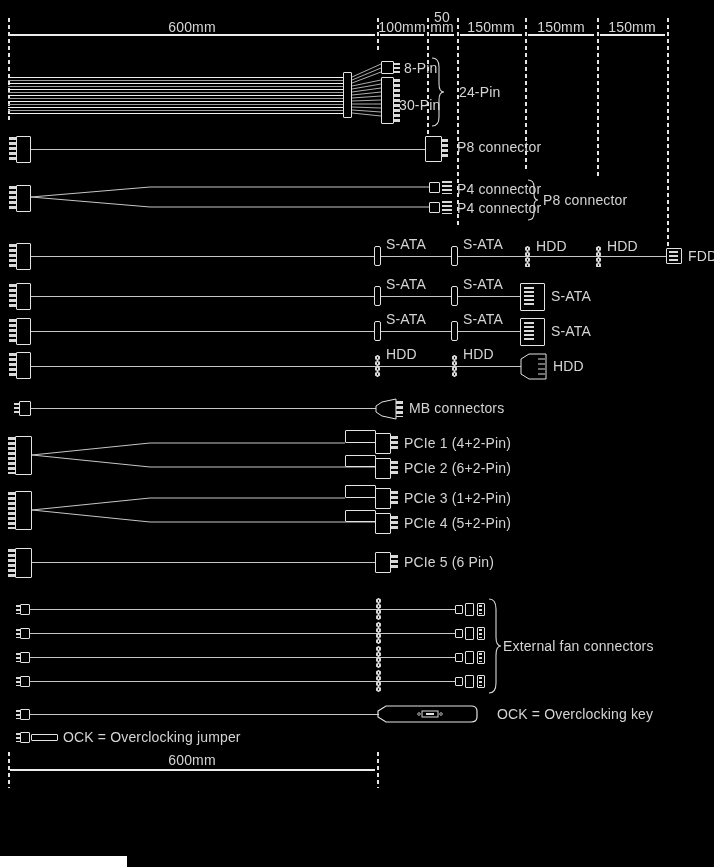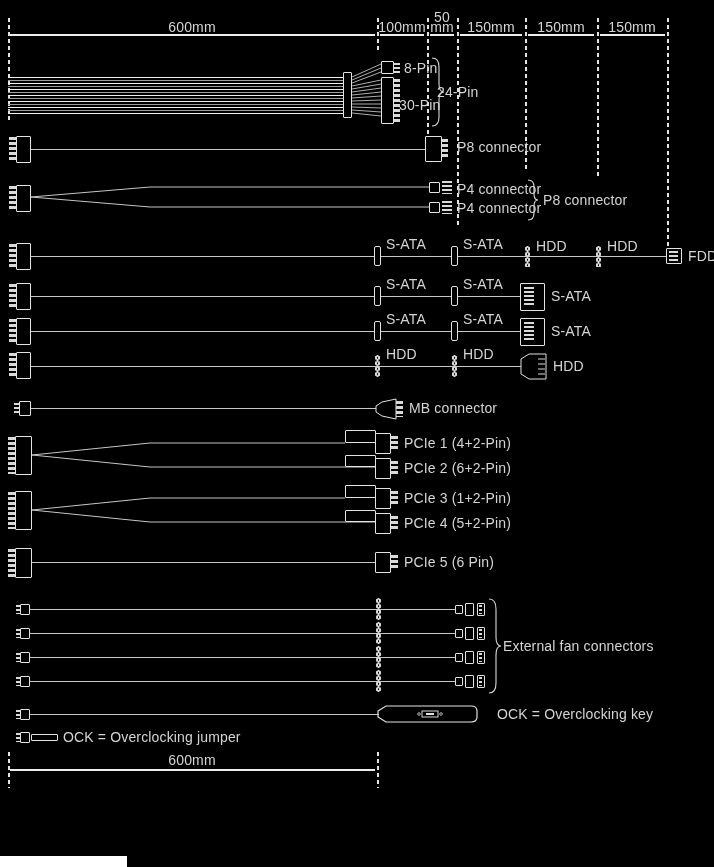--- a/index.html
+++ b/index.html
@@ -74,21 +74,21 @@
     </svg>
     <div class="body" style="left:381px;top:61px;width:13px;height:13px;"></div>
     <div class="slots" style="left:394px;top:63px;width:6px;height:10px;"></div>
     <div class="body" style="left:381px;top:77px;width:13px;height:47px;"></div>
     <div class="t" style="left:394px;top:79px;width:6px;height:43px;"></div>
     <div class="lbl" style="left:404px;top:63px;">8-Pin</div>
     <div class="lbl" style="left:399px;top:100px;">30-Pin</div>
     <svg class="abs" style="left:431px;top:57px;" width="14" height="70">
       <path d="M1,1 Q8,1 8,10 L8,27 Q8,35 13,35 Q8,35 8,43 L8,60 Q8,69 1,69" fill="none" stroke="#d9d9d9" stroke-width="1.1"></path>
     </svg>
-    <div class="lbl" style="left:437px;top:87px;">24-Pin</div>
+    <div class="lbl" style="left:459px;top:87px;">24-Pin</div>
   </div>
 
   
   <div class="row">
     <div class="t" style="left:9px;top:137px;width:7px;height:25px;"></div>
     <div class="body" style="left:16px;top:136px;width:15px;height:27px;"></div>
     <div class="hline" style="left:31px;top:149px;width:394px;"></div>
     <div class="body" style="left:425px;top:136px;width:17px;height:26px;"></div>
     <div class="t" style="left:442px;top:139px;width:6px;height:20px;"></div>
     <div class="lbl" style="left:457px;top:142px;">P8 connector</div>
@@ -183,21 +183,21 @@
 
   
   <div class="row">
     <div class="slots" style="left:14px;top:403px;width:5px;height:11px;"></div>
     <div class="body" style="left:19px;top:401px;width:12px;height:15px;"></div>
     <div class="hline" style="left:31px;top:408px;width:345px;"></div>
     <svg class="abs" style="left:375px;top:398px;" width="22" height="22">
       <path d="M21,1 L7,4 L1,8 L1,14 L7,18 L21,21 Z" fill="none" stroke="#e3e3e3" stroke-width="1"></path>
     </svg>
     <div class="t" style="left:396px;top:401px;width:7px;height:16px;"></div>
-    <div class="lbl" style="left:409px;top:403px;">MB connector</div>
+    <div class="lbl" style="left:409px;top:403px;">MB connectors</div>
   </div>
 
   
   <div class="row">
     <div class="t" style="left:8px;top:437px;width:7px;height:37px;"></div>
     <div class="body" style="left:15px;top:436px;width:17px;height:39px;"></div>
     <svg class="abs" style="left:32px;top:441px;" width="344" height="28">
       <polyline points="0,14 118,2 313,2" fill="none" stroke="#c6c6c6" stroke-width="1"></polyline>
       <polyline points="0,14 118,26 343,26" fill="none" stroke="#c6c6c6" stroke-width="1"></polyline>
     </svg>

